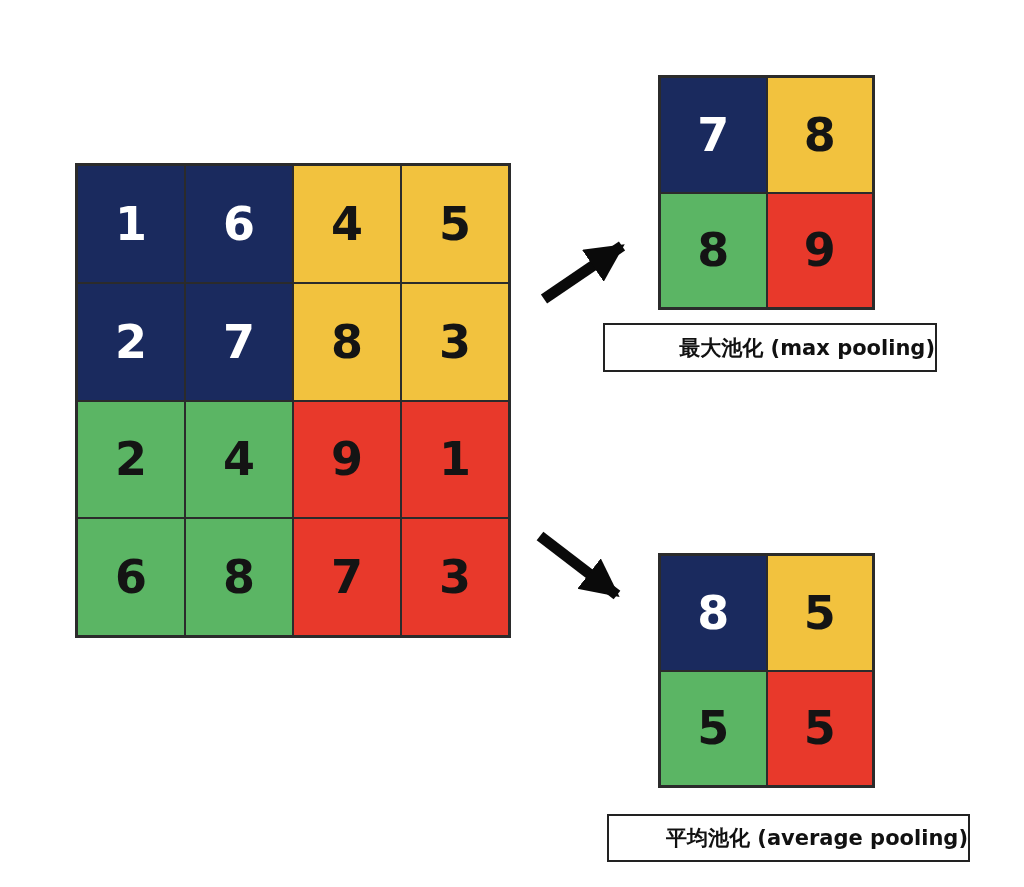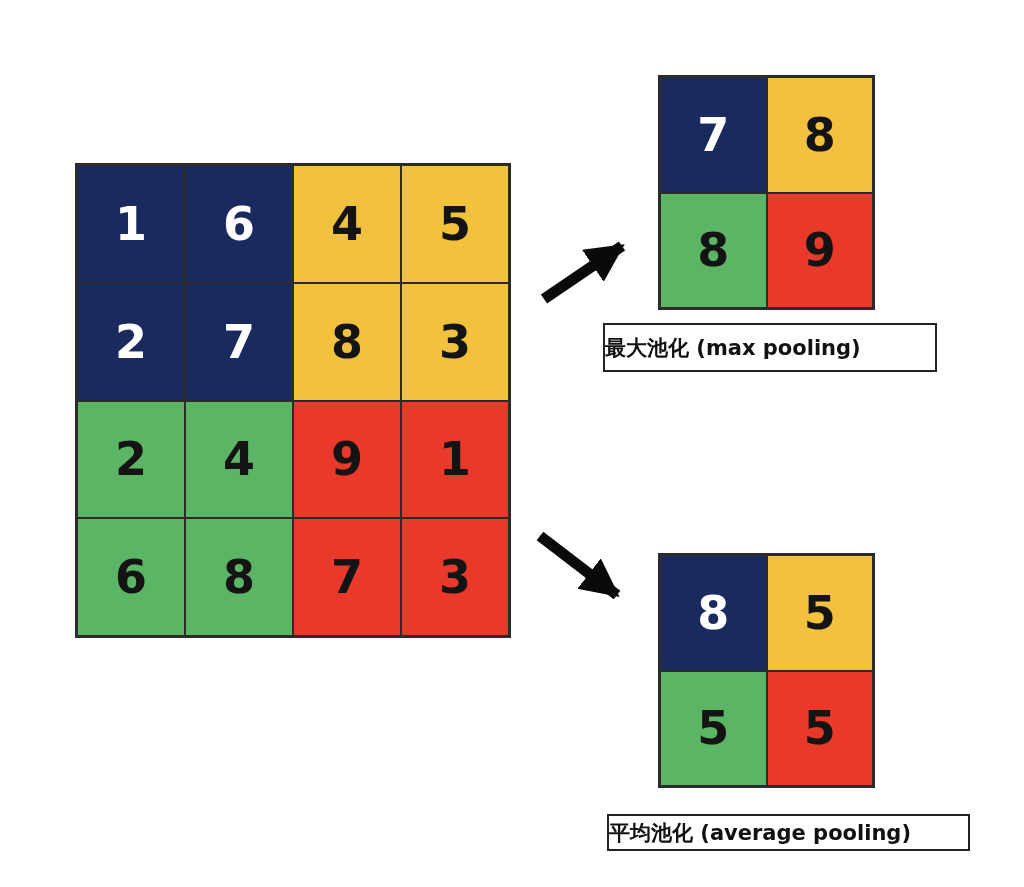--- a/index.html
+++ b/index.html
@@ -57,37 +57,37 @@
     box-sizing: border-box;
     user-select: none;
   }
   .label-box {
     position: absolute;
     border: 2px solid #222222;
     background: #ffffff;
     box-sizing: border-box;
     display: flex;
     align-items: center;
-    justify-content: flex-start;
+    justify-content: flex-end;
     font-size: 21px;
     font-weight: 600;
     color: #111111;
     white-space: nowrap;
   }
   #max-label-box {
     left: 603px;
     top: 323px;
     width: 334px;
     height: 49px;
   }
   #avg-label-box {
     left: 607px;
     top: 814px;
     width: 363px;
-    height: 37px;
+    height: 48px;
   }
   #arrow-layer {
     position: absolute;
     left: 0;
     top: 0;
     width: 1024px;
     height: 887px;
     pointer-events: none;
   }
 </style>

